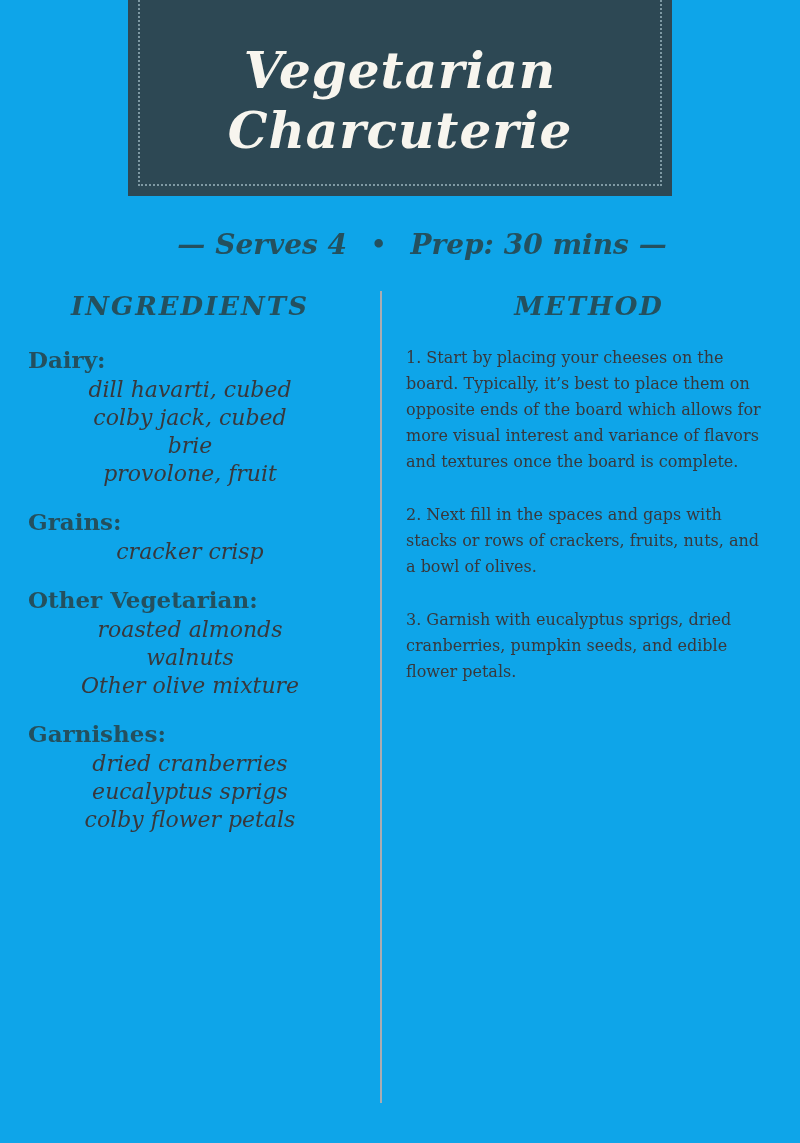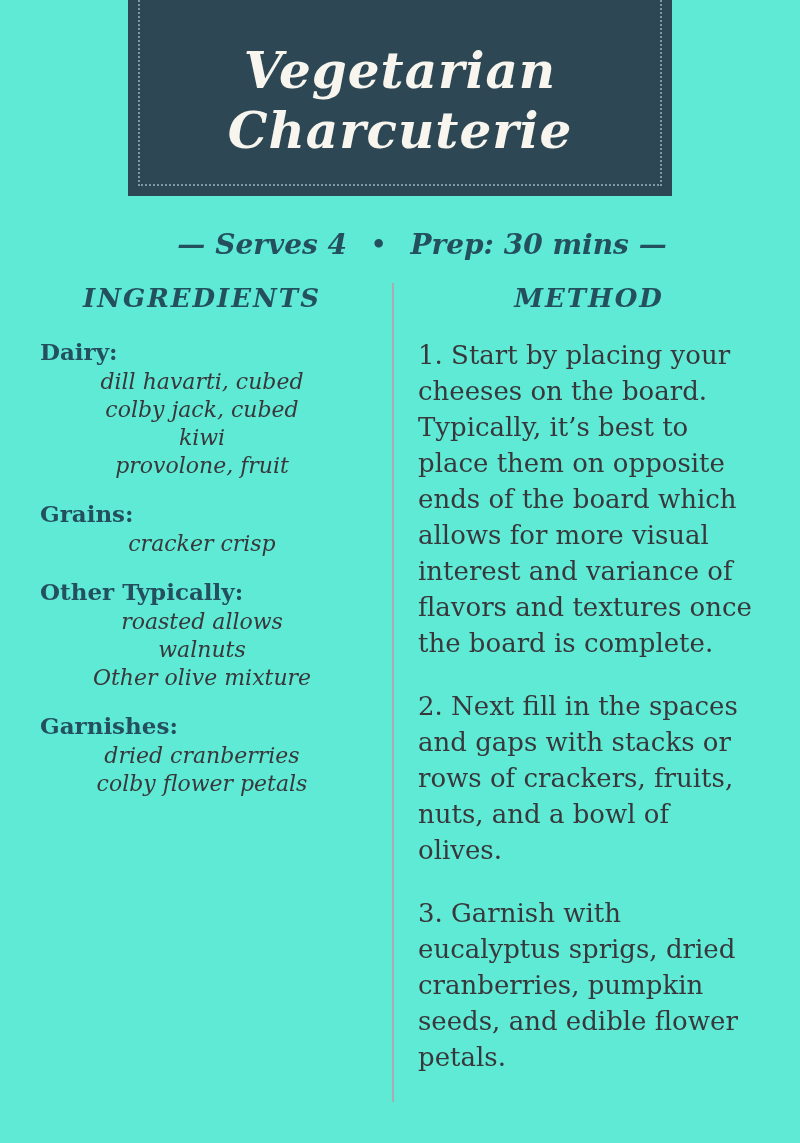--- a/index.html
+++ b/index.html
@@ -2,21 +2,21 @@
 <html><head>
 <meta charset="utf-8">
 <style>
   * { margin: 0; padding: 0; box-sizing: border-box; }
   html, body { background: #ffffff; }
   .page {
     position: relative;
     width: 800px;
     height: 1143px;
     margin: 0 auto;
-    background: #5eead4;
+    background: #0ea5e9;
     overflow: hidden;
     font-family: "DejaVu Serif", "Liberation Serif", serif;
   }
 
   
   .header {
     position: relative;
     width: 544px;
     height: 196px;
     margin: 0 auto;
@@ -55,22 +55,22 @@
     font-size: 28px;
     line-height: 36px;
     padding-left: 44px;
   }
   .meta .dash { margin: 0 10px; }
   .meta .bullet { margin: 0 24px; font-size: 24px; vertical-align: 2px; }
 
   
   .columns {
     display: flex;
-    margin-top: 20px;
-    padding: 0 40px;
+    margin-top: 28px;
+    padding: 0 28px;
     min-height: 812px;
   }
   .col-left { width: 324px; flex: none; }
   .divider {
     flex: none;
     width: 2px;
     background: #aaacb2;
     margin-left: 28px;
     margin-right: 24px;
   }
@@ -97,22 +97,22 @@
   .ing-item {
     color: #38383c;
     font-style: italic;
     font-size: 22px;
     line-height: 28px;
     text-align: center;
   }
 
   .step {
     color: #38383c;
-    font-size: 26px;
-    line-height: 36px;
+    font-size: 16px;
+    line-height: 26px;
     margin-bottom: 27px;
   }
 </style>
 </head>
 <body>
 
 <div class="page">
 
   <div class="header">
     <div class="header-border"></div>
@@ -127,36 +127,37 @@
   </div>
 
   <div class="columns">
     <div class="col-left">
       <h2 class="col-heading">INGREDIENTS</h2>
       <div>
           <div class="ing-section">
             <div class="ing-label">Dairy:</div>
             <div class="ing-item">dill havarti, cubed</div>
             <div class="ing-item">colby jack, cubed</div>
-            <div class="ing-item">kiwi</div>
+            <div class="ing-item">brie</div>
             <div class="ing-item">provolone, fruit</div>
           </div>
           <div class="ing-section">
             <div class="ing-label">Grains:</div>
             <div class="ing-item">cracker crisp</div>
           </div>
           <div class="ing-section">
-            <div class="ing-label">Other Typically:</div>
-            <div class="ing-item">roasted allows</div>
+            <div class="ing-label">Other Vegetarian:</div>
+            <div class="ing-item">roasted almonds</div>
             <div class="ing-item">walnuts</div>
             <div class="ing-item">Other olive mixture</div>
           </div>
           <div class="ing-section">
             <div class="ing-label">Garnishes:</div>
             <div class="ing-item">dried cranberries</div>
+            <div class="ing-item">eucalyptus sprigs</div>
             <div class="ing-item">colby flower petals</div>
           </div>
         </div>
     </div>
 
     <div class="divider"></div>
 
     <div class="col-right">
       <h2 class="col-heading">METHOD</h2>
       <div>

